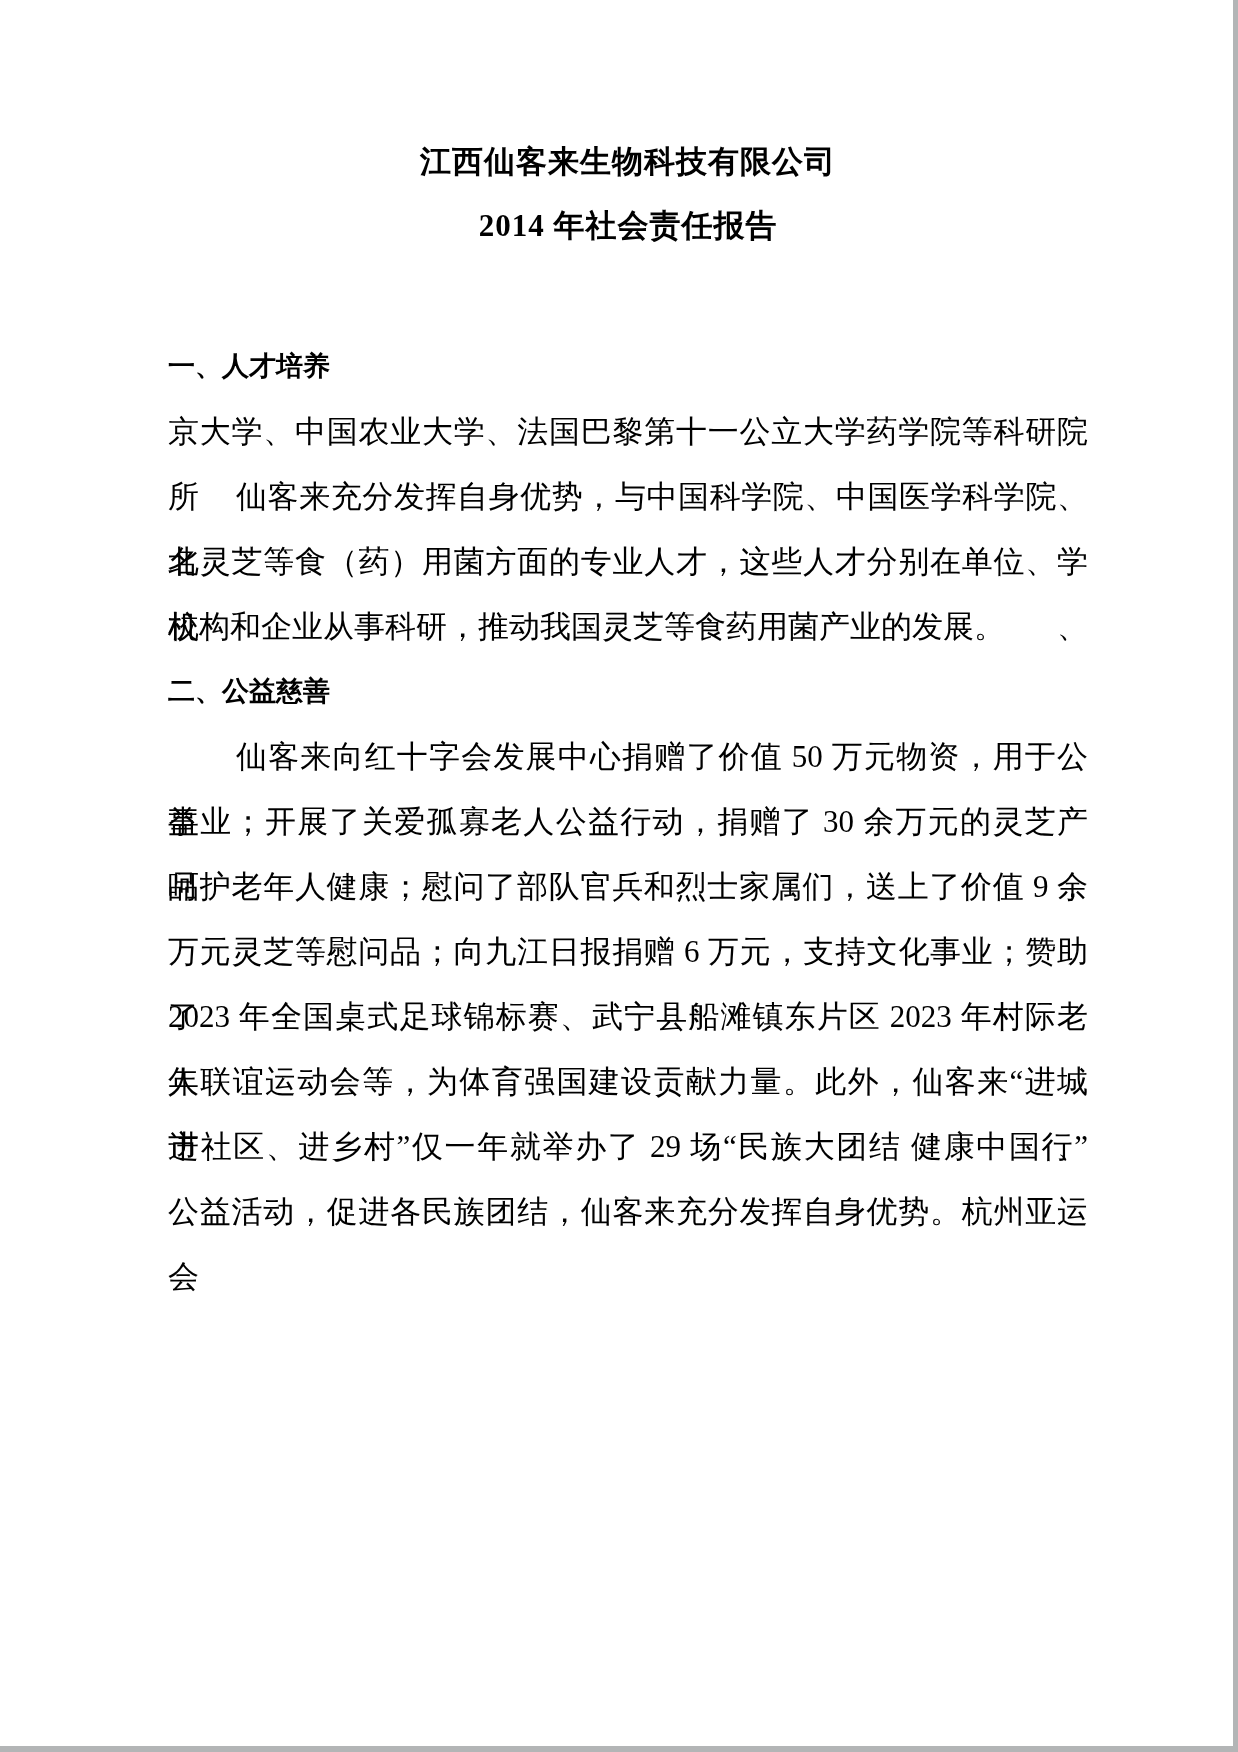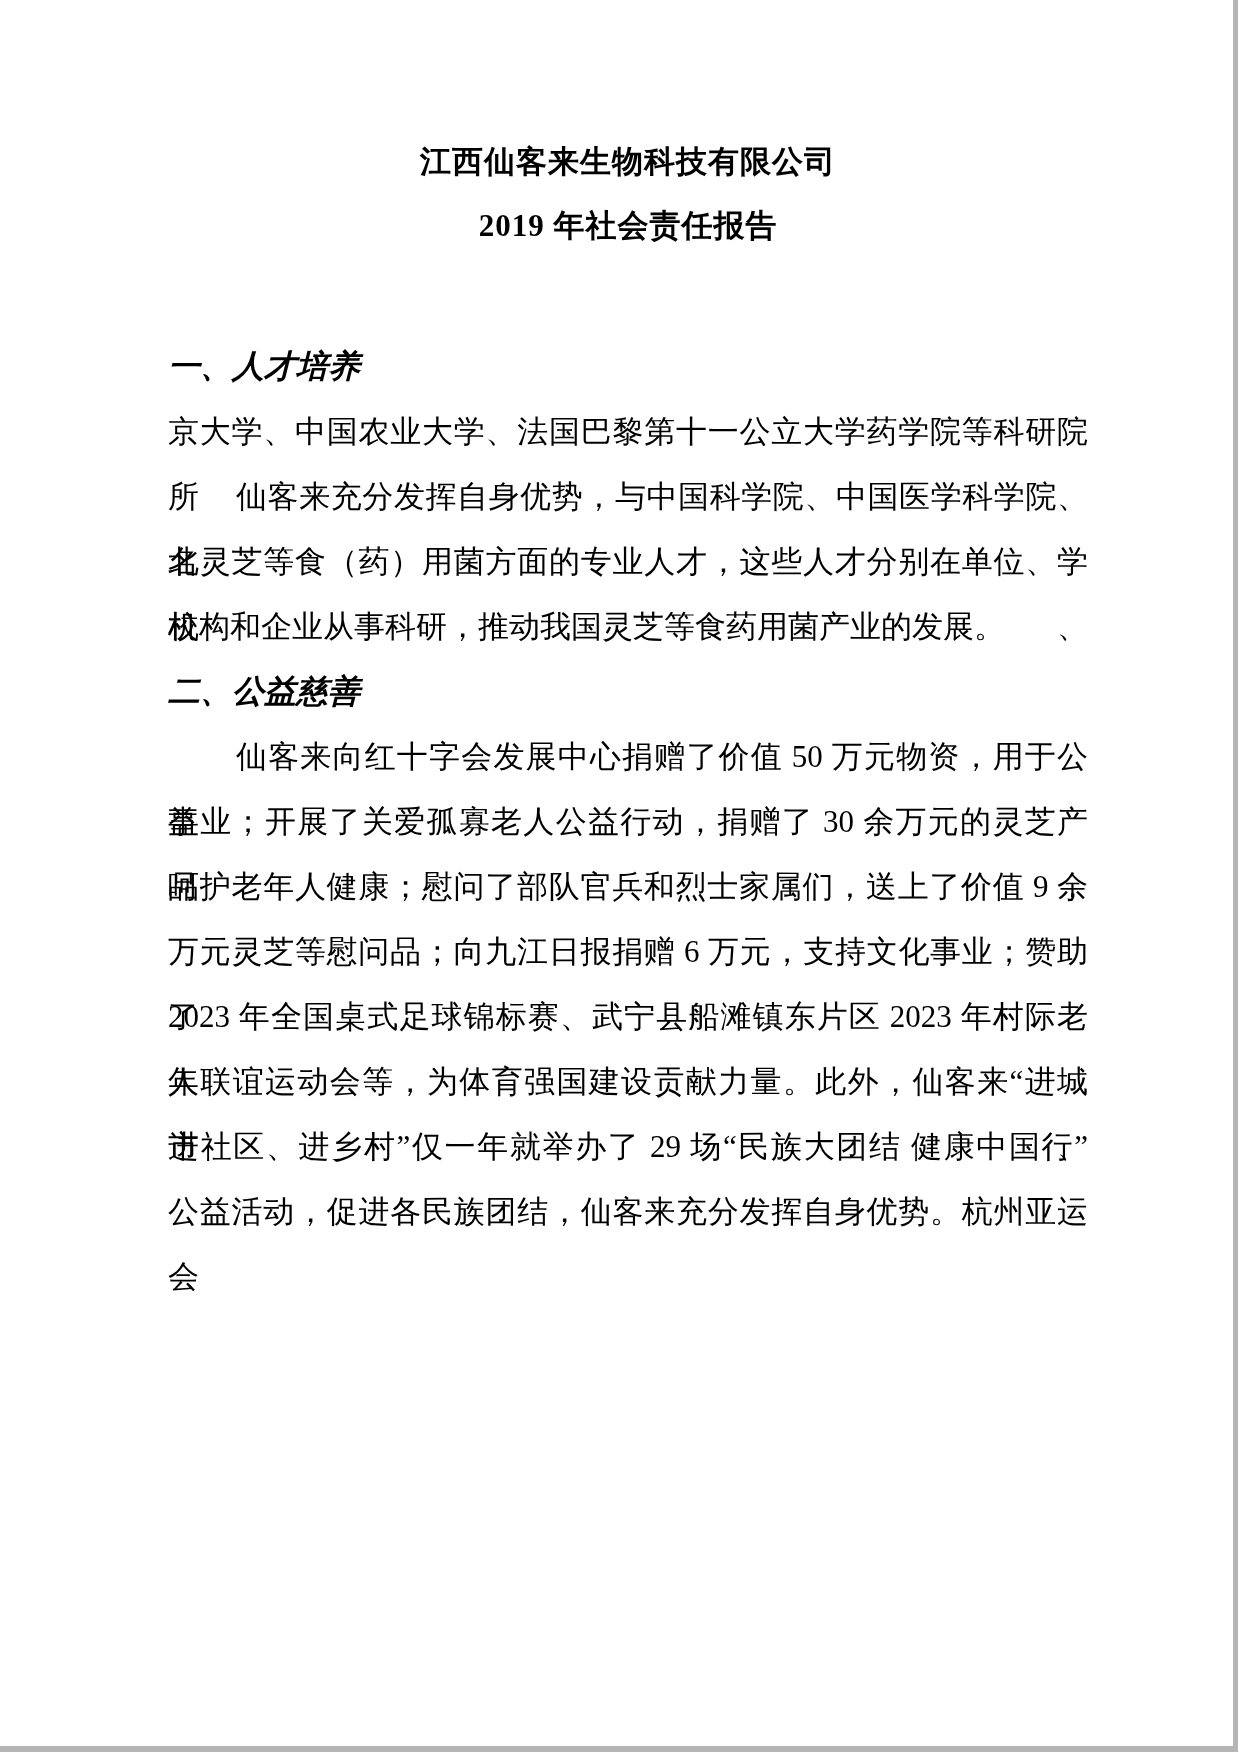--- a/index.html
+++ b/index.html
@@ -36,38 +36,37 @@
   .blocks { margin-top: 76px; }
   .line {
     font-size: 31px;
     line-height: 65px;
     height: 65px;
     white-space: nowrap;
     color: #000000;
   }
   .block.heading .line {
     font-weight: bold;
-    font-size: 32px;
-    font-style: italic;
+    font-size: 27px;
   }
   .block.para .line.indent { text-indent: 68px; }
   .block.para .line.jl {
     white-space: normal;
     text-align: justify;
     text-align-last: justify;
   }
 </style>
 </head>
 <body>
 
 <div class="page">
   <div class="content">
     <div class="title">
         <div class="line">江西仙客来生物科技有限公司</div>
-        <div class="line">2019 年社会责任报告</div>
+        <div class="line">2014 年社会责任报告</div>
       </div>
     <div class="blocks">
         <div class="block heading">
           <div class="line">一、人才培养</div>
         </div>
         <div class="block para">
           <div class="line jl">京大学、中国农业大学、法国巴黎第十一公立大学药学院等科研院所</div>
           <div class="line jl indent">仙客来充分发挥自身优势，与中国科学院、中国医学科学院、北</div>
           <div class="line jl">名灵芝等食（药）用菌方面的专业人才，这些人才分别在单位、学校、</div>
           <div class="line">机构和企业从事科研，推动我国灵芝等食药用菌产业的发展。</div>

